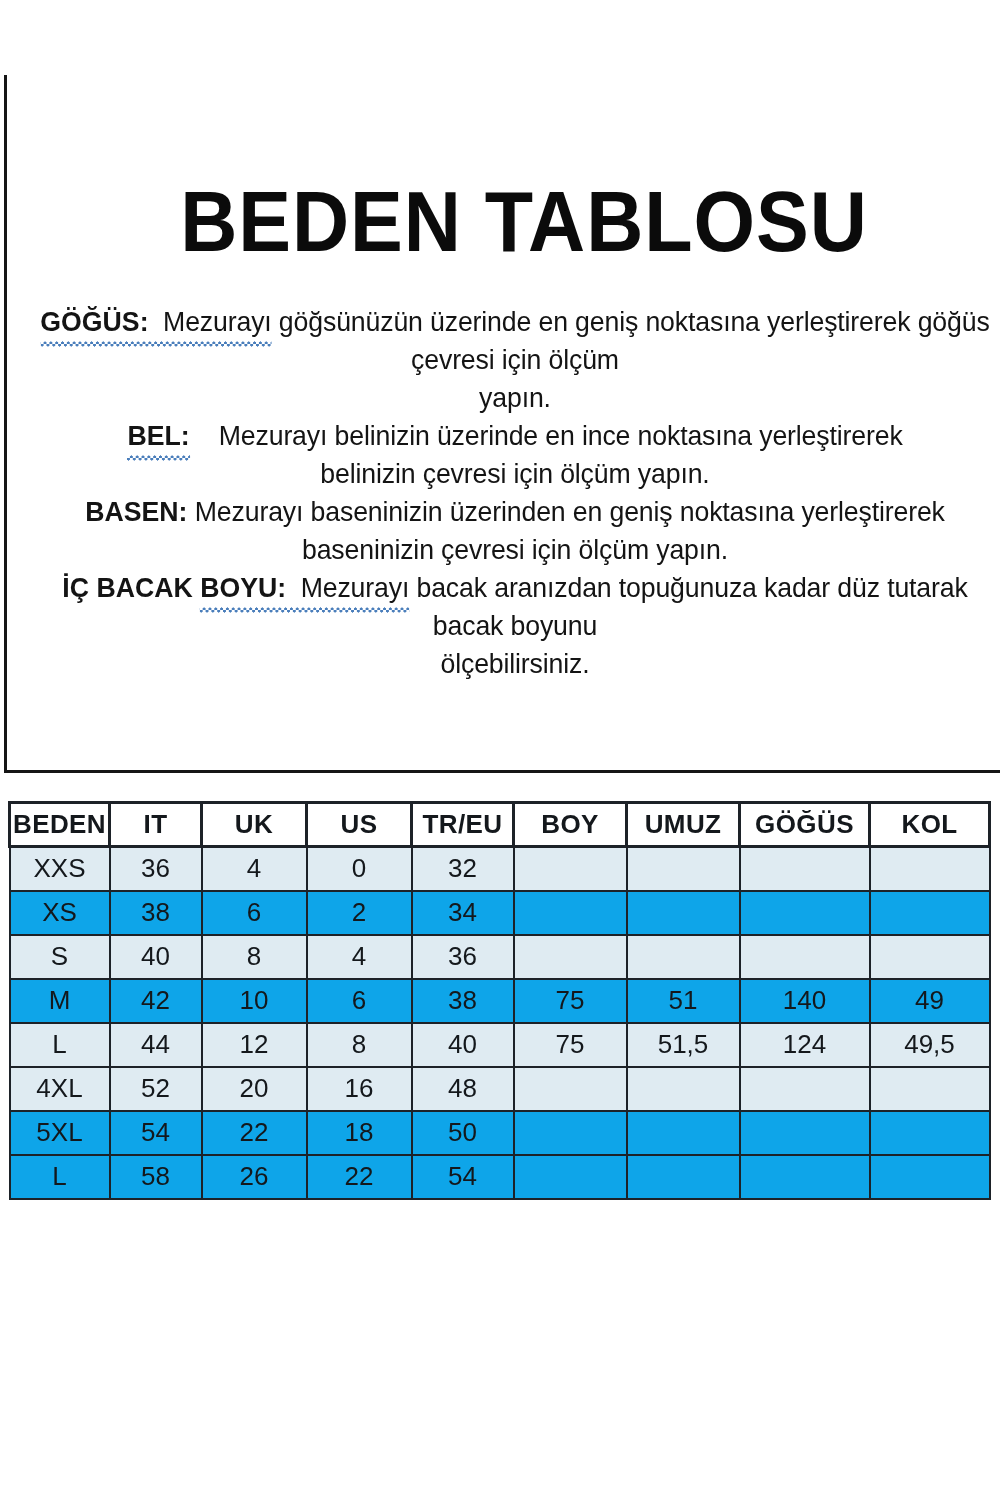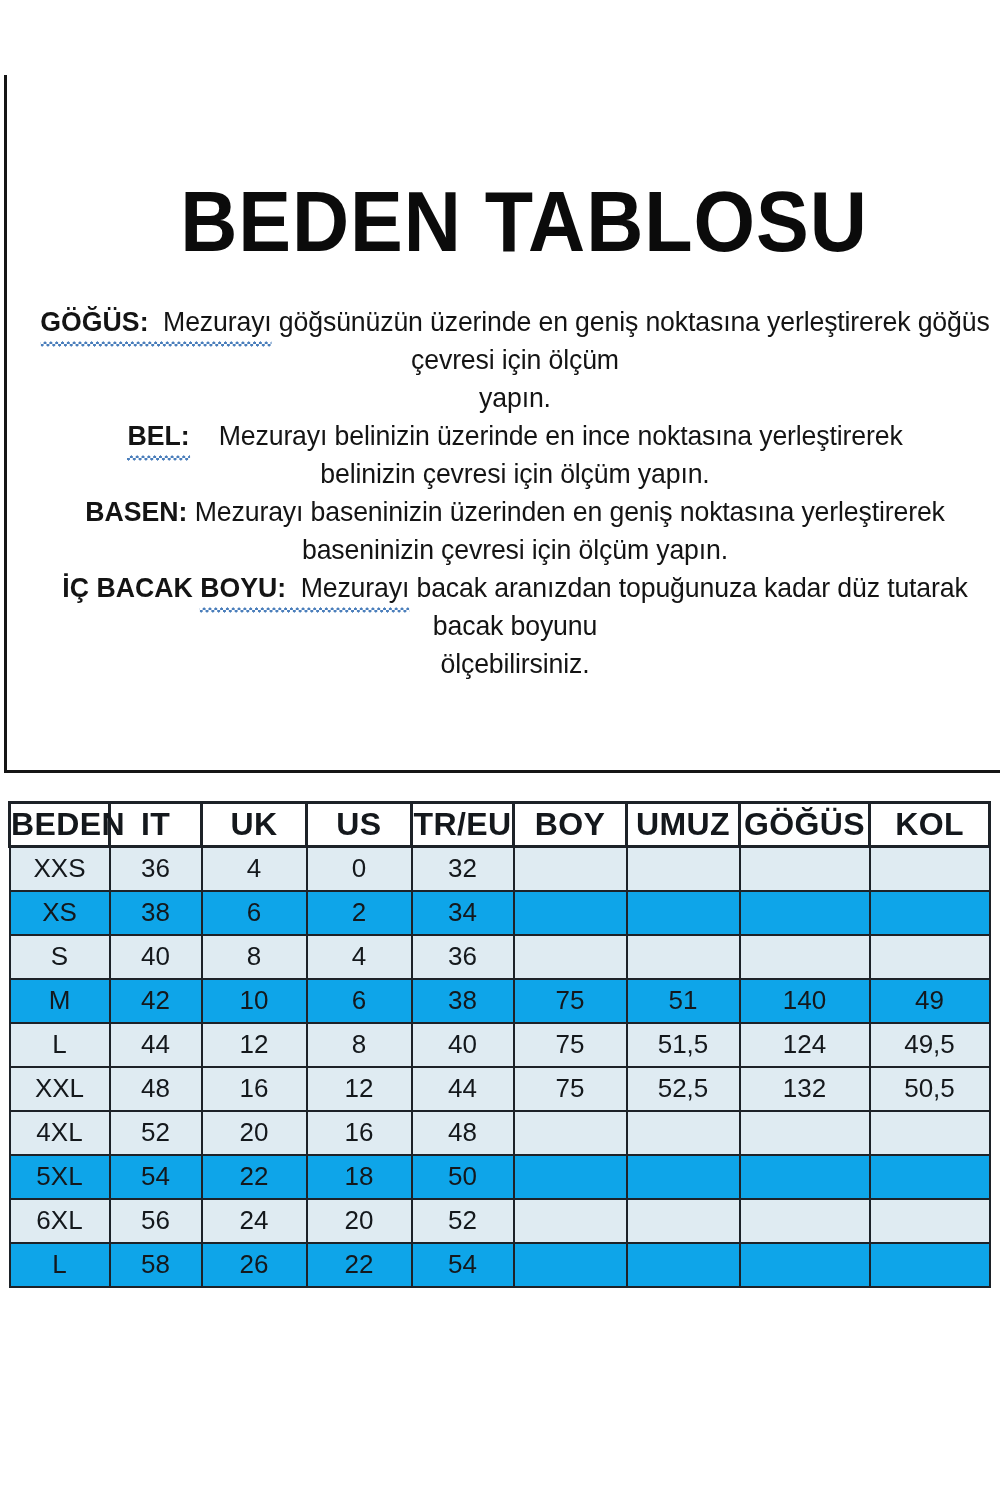--- a/index.html
+++ b/index.html
@@ -101,21 +101,21 @@
     vertical-align: middle;
     font-size: 26px;
     color: #14181c;
     padding: 0;
     font-weight: 400;
     transform-origin: 50% 50%;
   }
   table#size-table thead th {
     background: #ffffff;
     font-weight: 700;
-    font-size: 32px;
+    font-size: 26px;
     letter-spacing: 0.4px;
     border-width: 3px;
   }
   tbody tr.row-light td { background: #dfebf2; }
   tbody tr.row-dark  td { background: #0ea5e9; }
   tbody td { font-weight: 400; }
 
   
   col.c-beden { width: 100px; }
   col.c-it    { width: 92px; }
@@ -240,31 +240,20 @@
           <td>44</td>
           <td>12</td>
           <td>8</td>
           <td>40</td>
           <td>75</td>
           <td>51,5</td>
           <td>124</td>
           <td>49,5</td>
         </tr>
         <tr class="row-light">
-          <td>XXL</td>
-          <td>48</td>
-          <td>16</td>
-          <td>12</td>
-          <td>44</td>
-          <td>75</td>
-          <td>52,5</td>
-          <td>132</td>
-          <td>50,5</td>
-        </tr>
-        <tr class="row-light">
           <td>4XL</td>
           <td>52</td>
           <td>20</td>
           <td>16</td>
           <td>48</td>
           <td></td>
           <td></td>
           <td></td>
           <td></td>
         </tr>
@@ -272,31 +261,20 @@
           <td>5XL</td>
           <td>54</td>
           <td>22</td>
           <td>18</td>
           <td>50</td>
           <td></td>
           <td></td>
           <td></td>
           <td></td>
         </tr>
-        <tr class="row-light">
-          <td>6XL</td>
-          <td>56</td>
-          <td>24</td>
-          <td>20</td>
-          <td>52</td>
-          <td></td>
-          <td></td>
-          <td></td>
-          <td></td>
-        </tr>
         <tr class="row-dark">
           <td>L</td>
           <td>58</td>
           <td>26</td>
           <td>22</td>
           <td>54</td>
           <td></td>
           <td></td>
           <td></td>
           <td></td>

